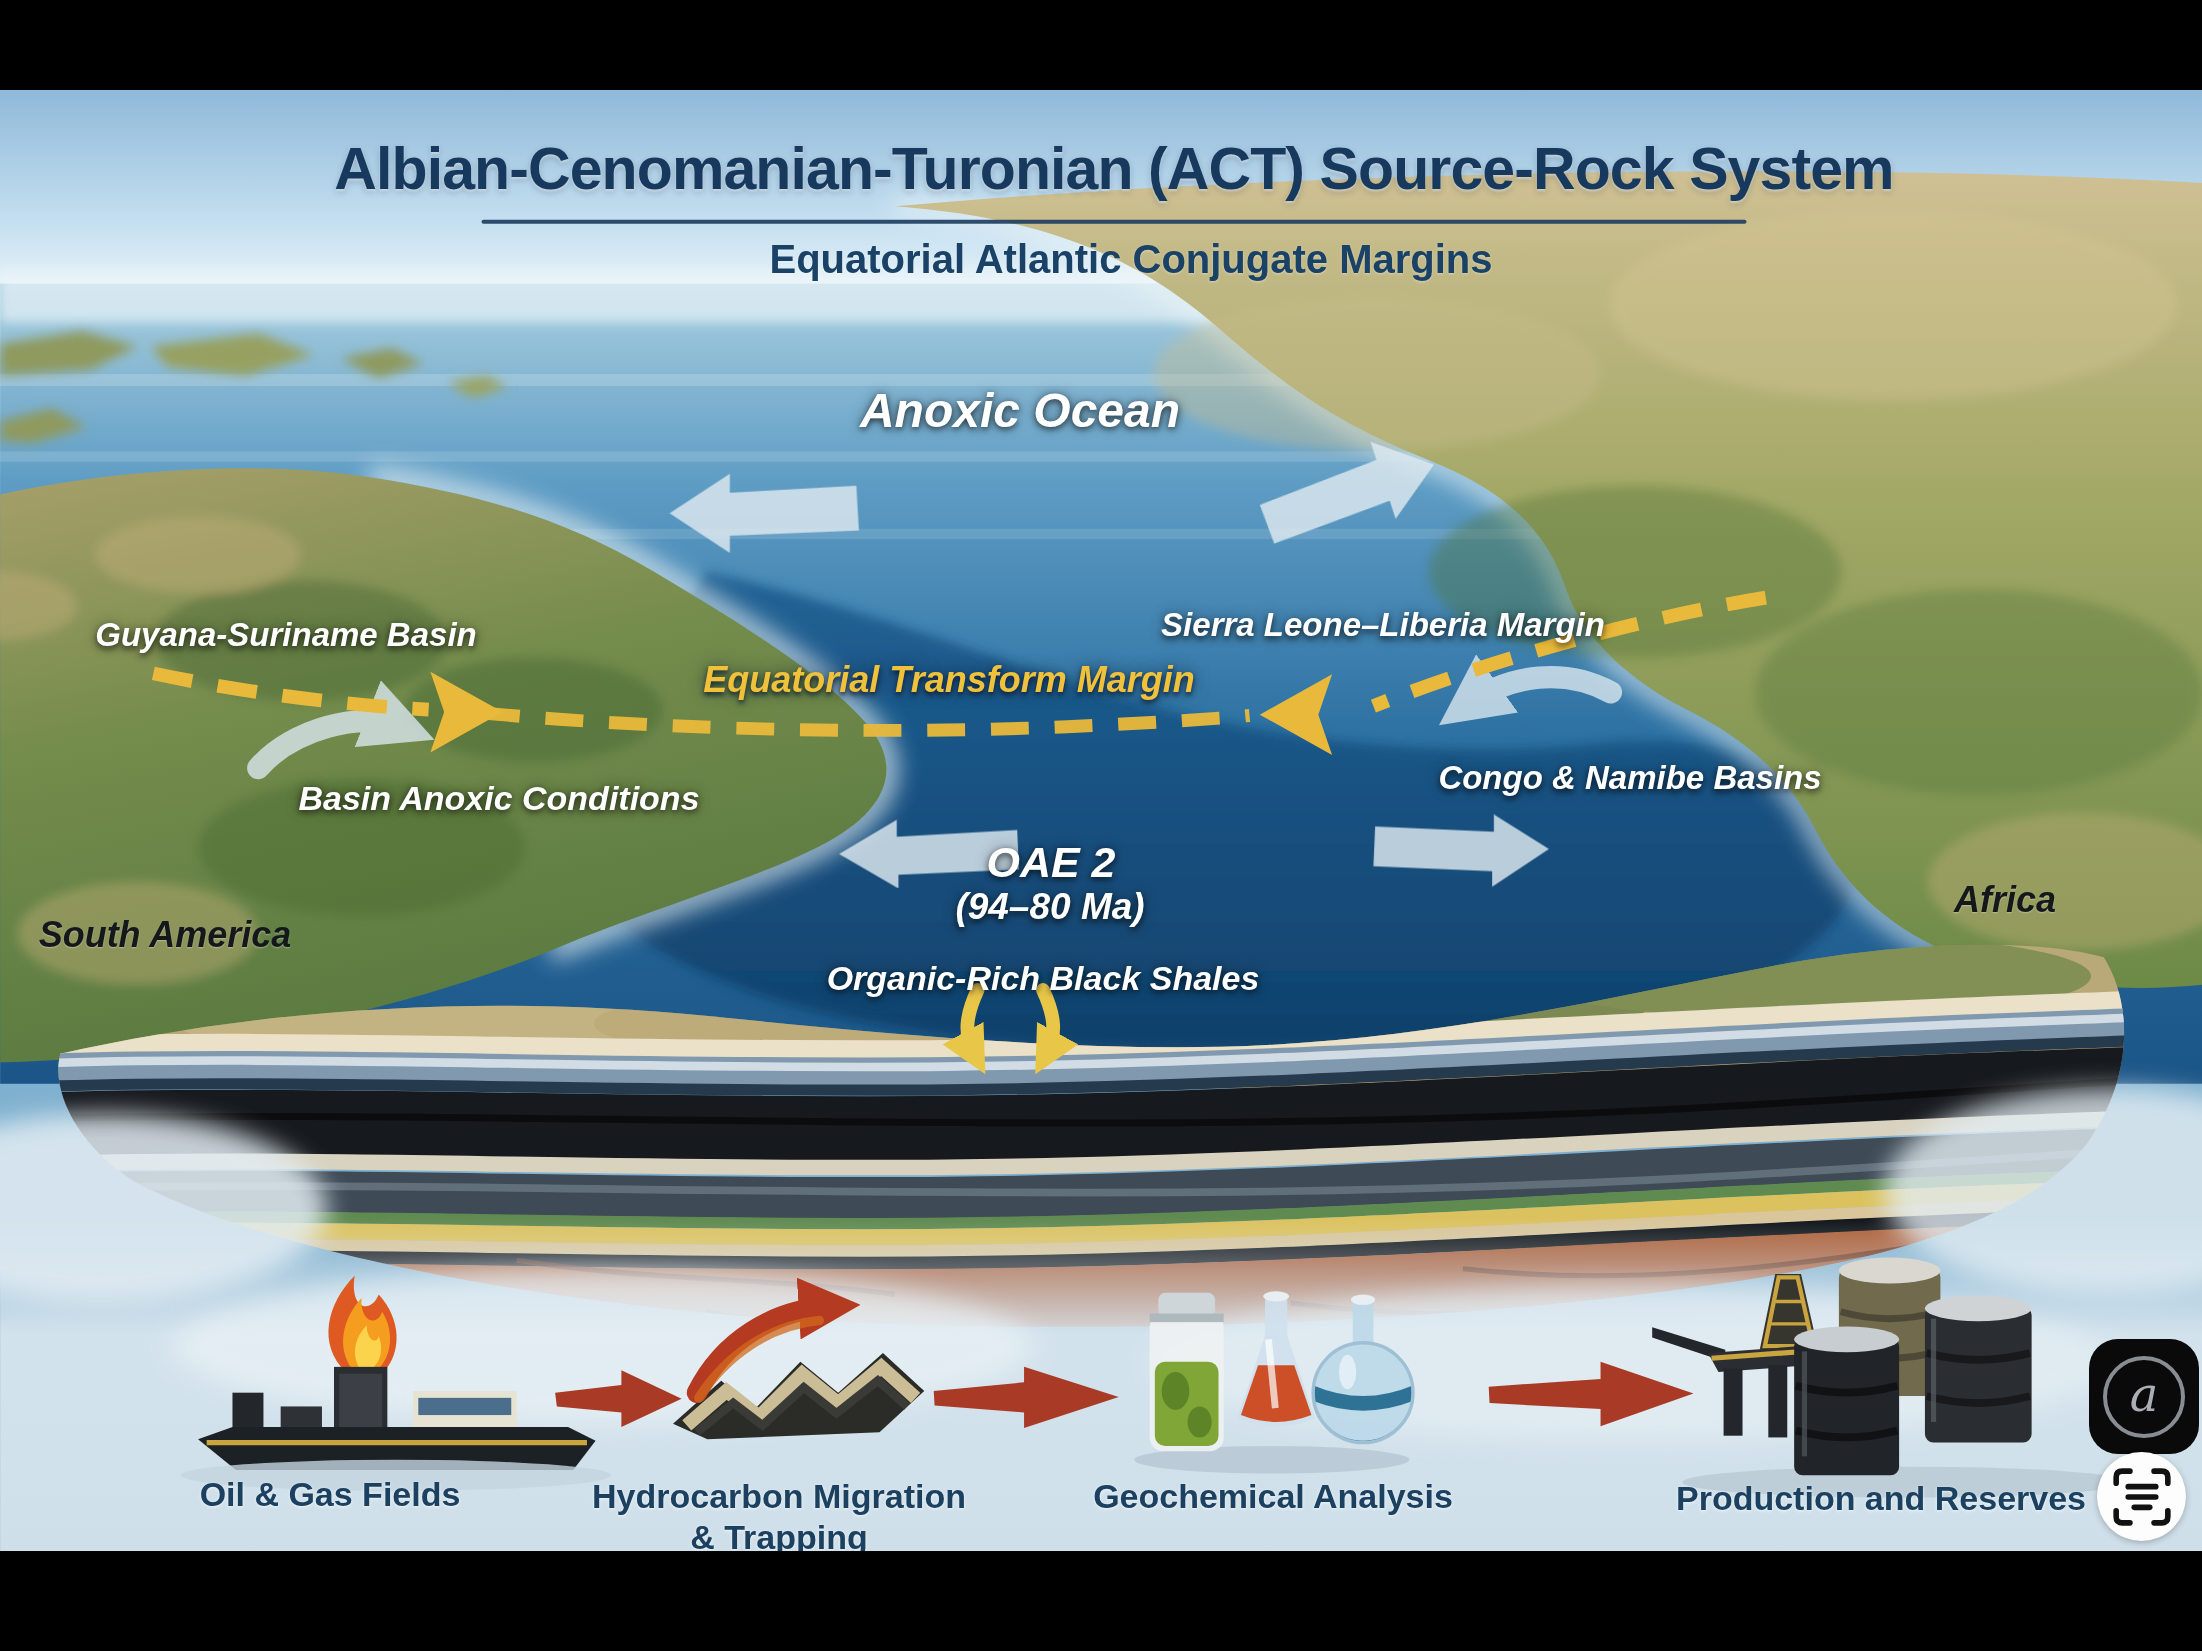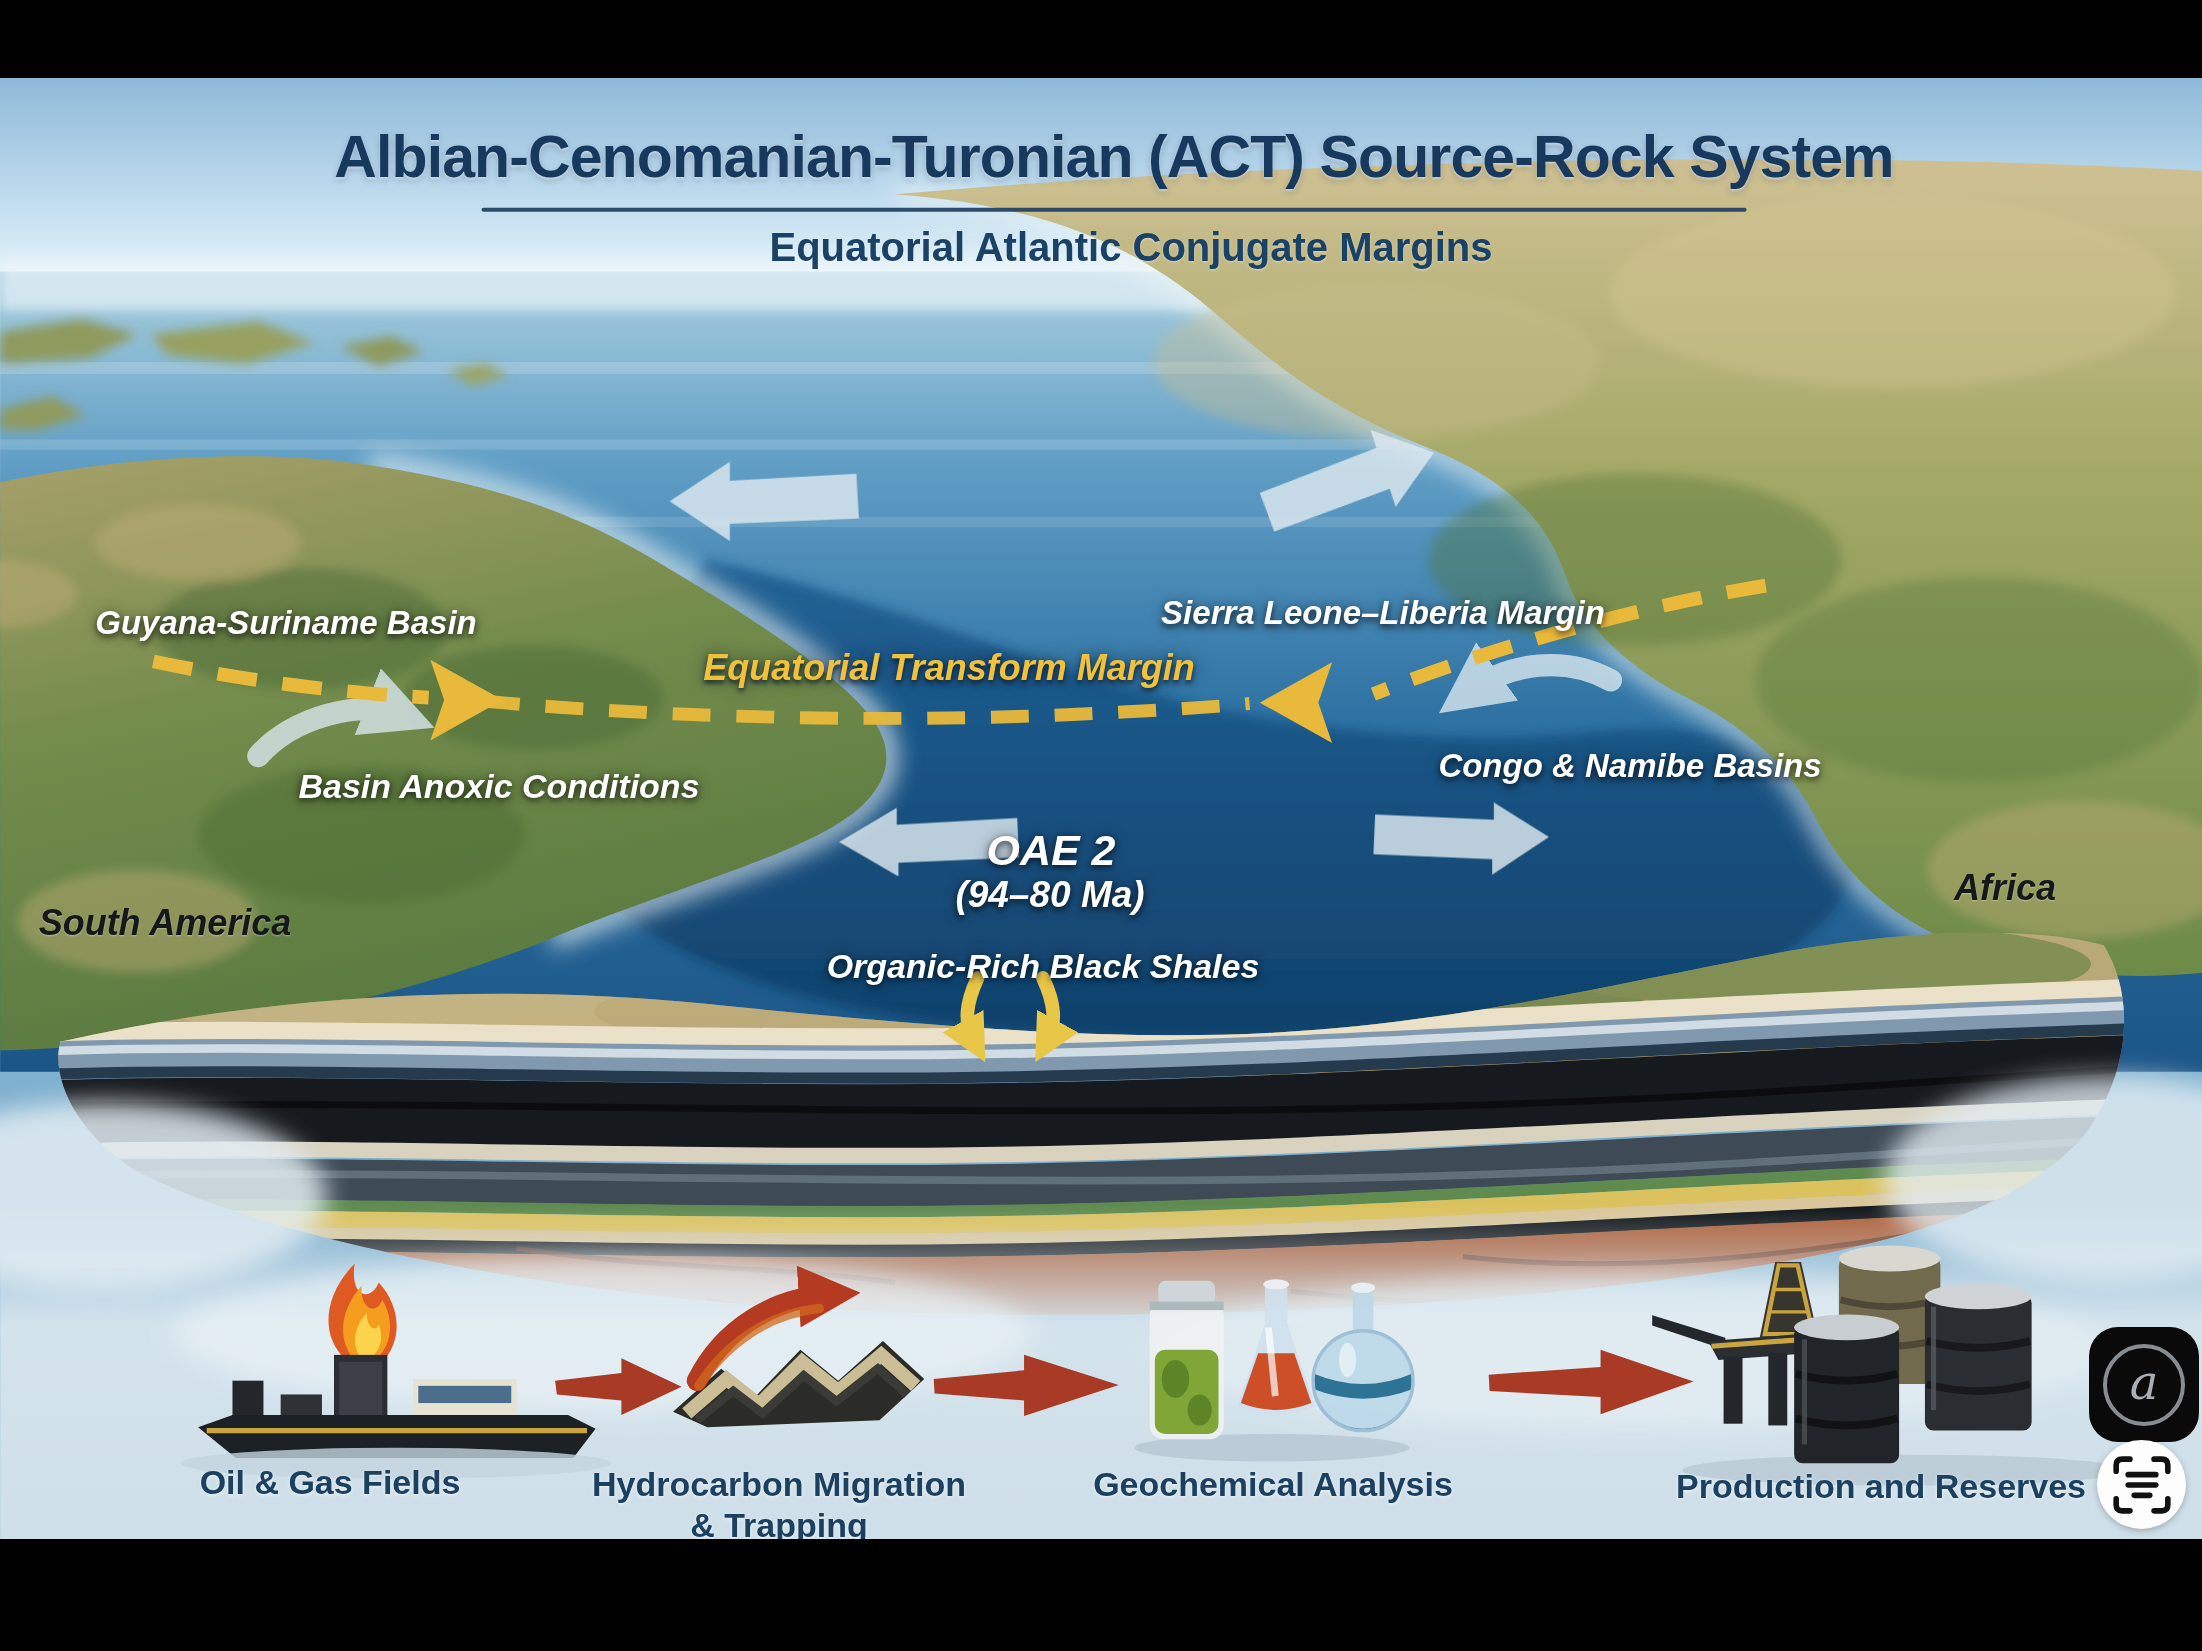--- a/index.html
+++ b/index.html
@@ -1,18 +1,18 @@
 <!DOCTYPE html>
 <html style="font-size:13.8px"><head>
 <meta charset="utf-8">
 <style>
   html,body{margin:0;padding:0;background:#000;}
   body{width:2203px;height:1651px;position:relative;overflow:hidden;
        font-family:"Liberation Sans", sans-serif;}
-  .stage{position:absolute;left:0;top:78px;width:2203px;height:1461px;overflow:hidden;
+  .stage{position:absolute;left:0;top:90px;width:2203px;height:1461px;overflow:hidden;
          background:linear-gradient(#8fb9d9 0%,#c4dff0 9%,#e9f4f9 14%,#dcebf4 18%,#bcd9e9 24%,#7fb0cf 30%);}
   svg.scene{position:absolute;left:0;top:0;}
   .lbl{position:absolute;transform:translate(-50%,-50%);white-space:nowrap;text-align:center;}
   .title{color:#16395d;font-weight:bold;font-size:59px;letter-spacing:-0.9px;
          text-shadow:0 1.7px 2.6px rgba(255,255,255,.45),0 2.6px 6.9px rgba(20,40,70,.25);}
   .subtitle{color:#1a4166;font-weight:bold;font-size:40px;
             text-shadow:0 1.7px 2.6px rgba(255,255,255,.4);margin-left:27px;}
   .underline{position:absolute;height:4.3px;background:#1c3c5e;border-radius:2.6px;opacity:.9;
              transform:translate(-50%,-50%);}
   .map-label{color:#ffffff;font-weight:bold;font-style:italic;
@@ -303,20 +303,21 @@
         <path d="M12,32 L12,154" stroke="#52585e" stroke-width="6" opacity="0.7"></path>
       </g>
     </g>
   </g>
 </svg>
 
   <div class="lbl title" style="left:1114px;top:79px;">Albian-Cenomanian-Turonian (ACT) Source-Rock System</div>
   <div class="underline" style="left:1114px;top:132px;width:1265px;"></div>
   <div class="lbl subtitle" style="left:1104px;top:169px;">Equatorial Atlantic Conjugate Margins</div>
 
+  <div class="lbl map-label" style="left:1020px;top:320px;font-size:48px;">Anoxic Ocean</div>
   <div class="lbl map-label" style="left:286px;top:545px;font-size:33px;">Guyana-Suriname Basin</div>
   <div class="lbl map-label" style="left:1383px;top:535px;font-size:33px;">Sierra Leone–Liberia Margin</div>
   <div class="lbl etm-label" style="left:949px;top:590px;">Equatorial Transform Margin</div>
   <div class="lbl map-label" style="left:499px;top:708px;font-size:34px;">Basin Anoxic Conditions</div>
   <div class="lbl map-label" style="left:1630px;top:688px;font-size:33px;">Congo &amp; Namibe Basins</div>
   <div class="lbl map-label" style="left:1051px;top:772px;font-size:43px;">OAE 2</div>
   <div class="lbl map-label" style="left:1050px;top:817px;font-size:37px;">(94–80 Ma)</div>
   <div class="lbl dark-label" style="left:165px;top:811px;margin-top:34px;">South America</div>
   <div class="lbl dark-label" style="left:2005px;top:810px;">Africa</div>
   <div class="lbl map-label" style="left:1043px;top:888px;font-size:34px;">Organic-Rich Black Shales</div>

